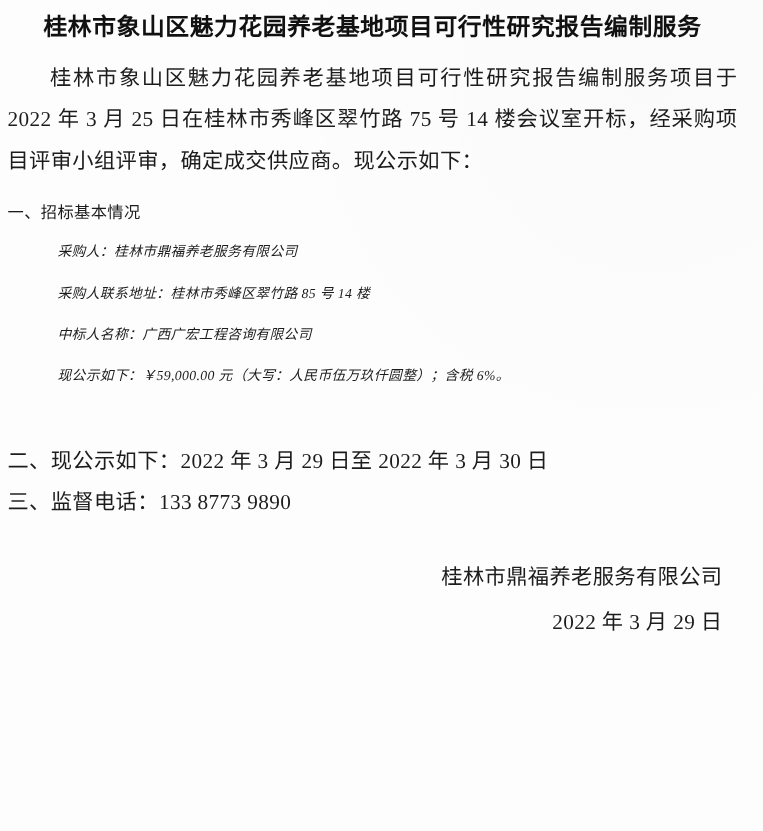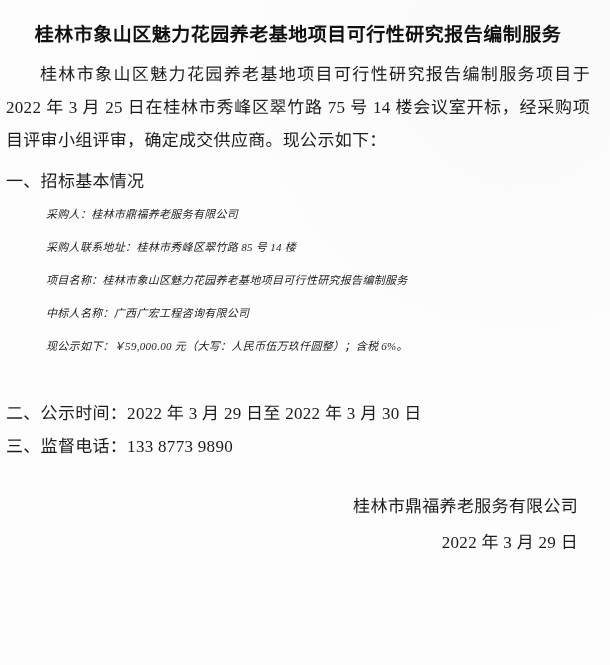--- a/index.html
+++ b/index.html
@@ -5,21 +5,21 @@
   * { margin: 0; padding: 0; box-sizing: border-box; }
   html, body {
     width: 610px; height: 665px;
     background: #fdfdfd;
     font-family: "Liberation Serif", "DejaVu Serif", serif;
     color: #1c1c1c;
     overflow: hidden;
   }
   .doc {
     width: 610px; height: 665px;
-    padding: 16px 20px 0 6px;
+    padding: 4px 20px 0 6px;
     background:
       radial-gradient(circle at 85% 10%, rgba(0,0,0,0.012), transparent 40%),
       #fdfdfd;
   }
   .title {
     text-align: center;
     font-size: 19px;
     font-weight: bold;
     line-height: 38px;
     color: #111;
@@ -28,21 +28,21 @@
   .intro {
     margin-top: 4px;
     font-size: 17px;
     line-height: 33px;
     text-indent: 2em;
     text-align: justify;
     letter-spacing: 0.3px;
   }
   .sec-heading {
     margin-top: 8px;
-    font-size: 17px;
+    font-size: 13px;
     line-height: 33px;
     letter-spacing: 0.3px;
   }
   .items {
     padding-left: 40px;
   }
   .item {
     font-size: 11px;
     line-height: 33px;
     letter-spacing: 0.3px;
@@ -79,32 +79,29 @@
   <div class="sec-heading">一、招标基本情况</div>
 
   <div class="items">
     <div class="item">
       <span>采购人：</span><span>桂林市鼎福养老服务有限公司</span>
     </div>
     <div class="item">
       <span>采购人联系地址：</span><span>桂林市秀峰区翠竹路 85 号 14 楼</span>
     </div>
     <div class="item">
-      <span>项目名称：</span><span>桂林市象山区魅力花园养老基地项目可行性研究报告编制服务</span>
-    </div>
-    <div class="item">
       <span>中标人名称：</span><span>广西广宏工程咨询有限公司</span>
     </div>
     <div class="item">
       <span>现公示如下：</span><span>￥59,000.00 元（大写：人民币伍万玖仟圆整）；含税 6%。</span>
     </div>
   </div>
 
   <div class="sec-line publicity">
-    <span>二、公示时间：</span><span>2022 年 3 月 29 日至 2022 年 3 月 30 日</span>
+    <span>二、现公示如下：</span><span>2022 年 3 月 29 日至 2022 年 3 月 30 日</span>
   </div>
 
   <div class="sec-line">
     <span>三、监督电话：</span><span>133 8773 9890</span>
   </div>
 
   <div class="signature">
     <div>桂林市鼎福养老服务有限公司</div>
     <div>2022 年 3 月 29 日</div>
   </div>

